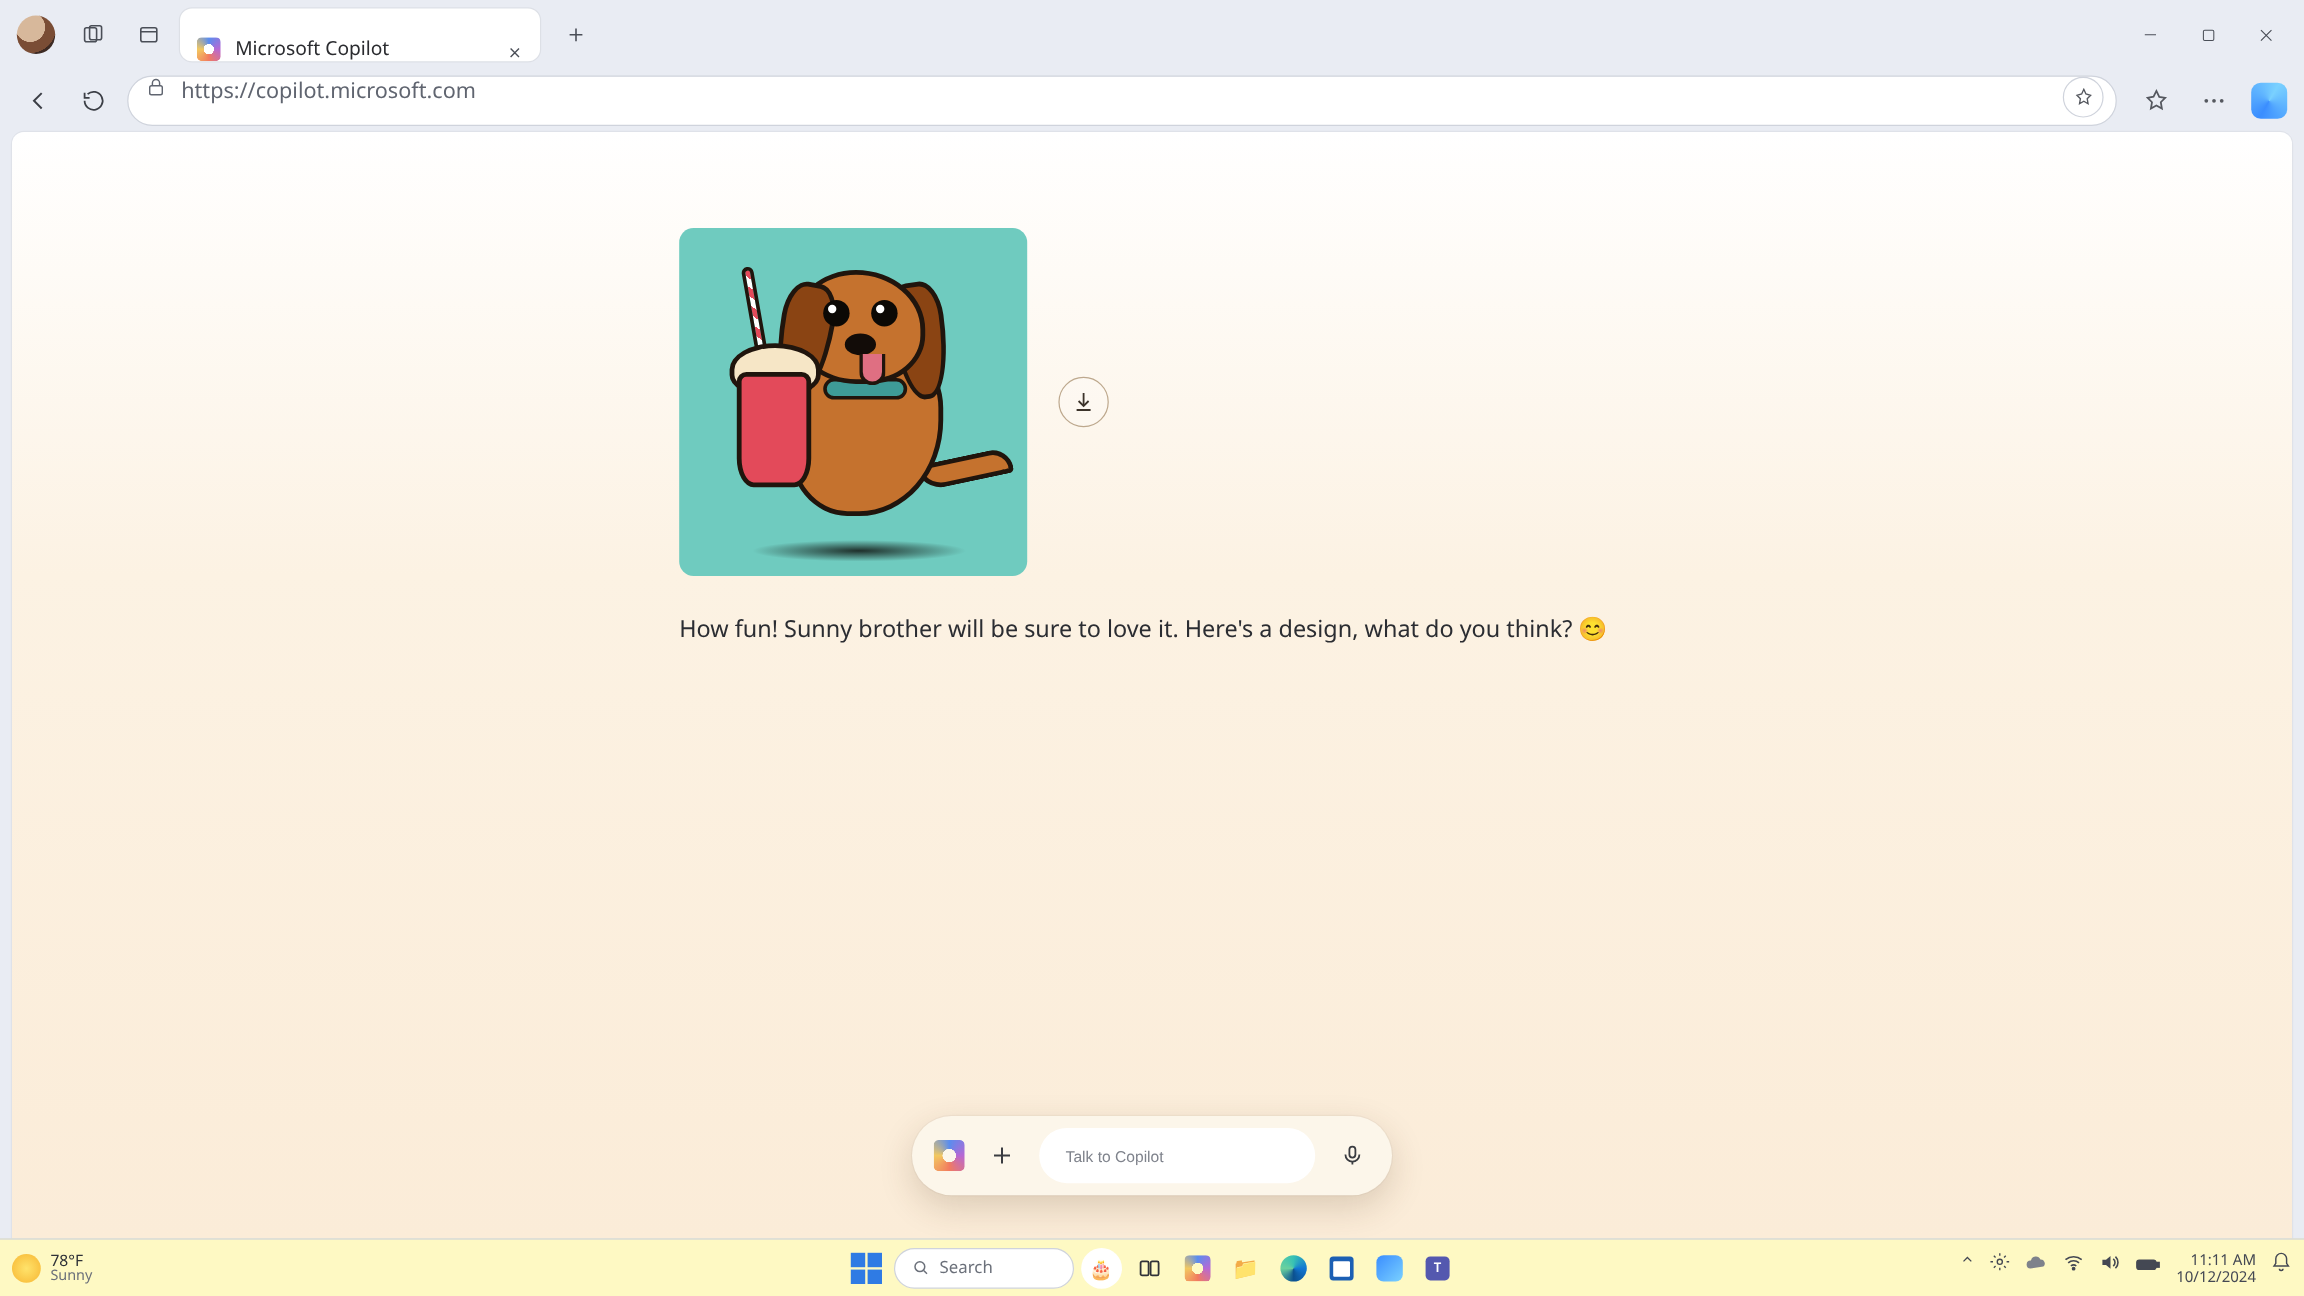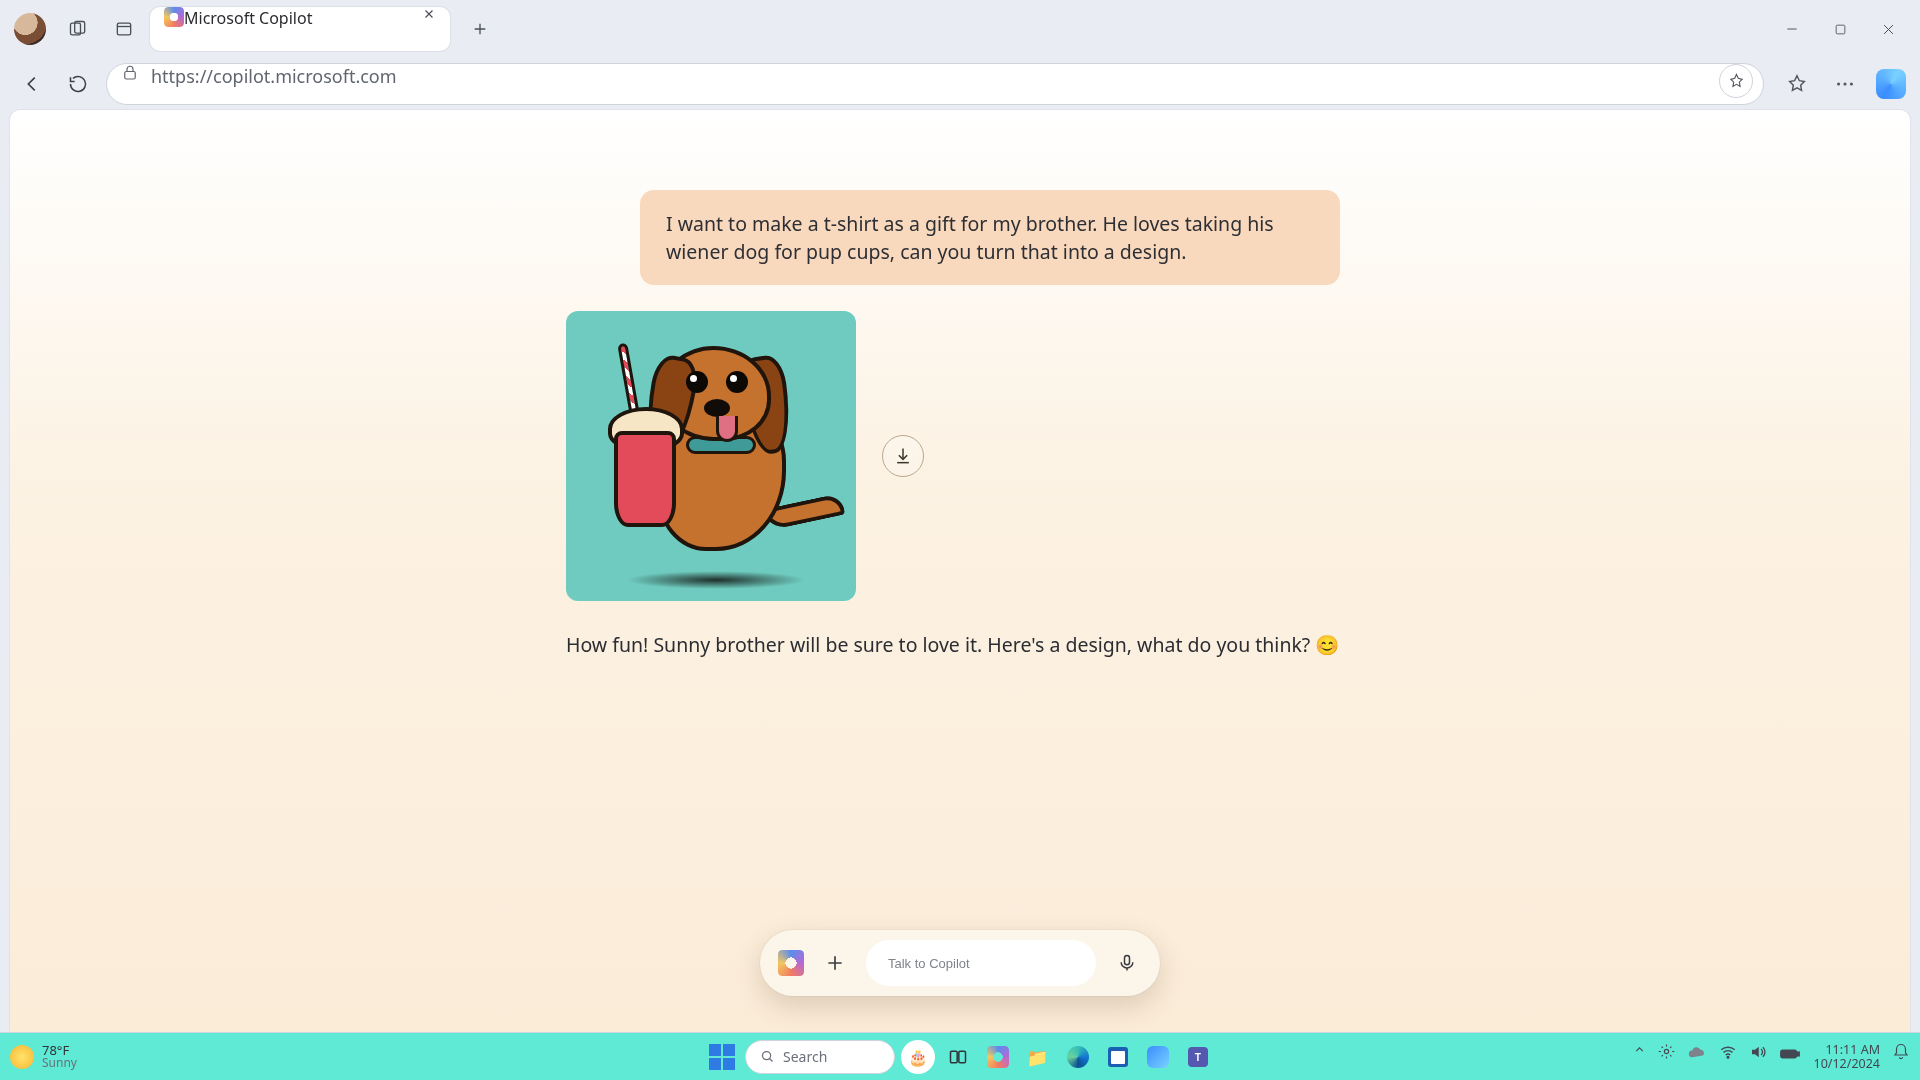--- a/index.html
+++ b/index.html
@@ -23,22 +23,22 @@
   margin: 0 6px;
 }
 .chrome-btn {
   width: 40px; height: 40px;
   display: flex; align-items: center; justify-content: center;
   border-radius: 6px; color: #4a4e57;
 }
 .tab {
   height: 44px; background: #fff;
   border-radius: 10px;
-  display: flex; align-items: flex-start;
-  padding: 0 14px; 
+  display: flex; align-items: flex-end;
+  padding: 0 14px; gap: 12px;
   min-width: 300px;
   box-shadow: 0 0 0 1px rgba(0,0,0,.05);
 }
 .tab-title { font-size: 16px; color: #2b2c30; flex: 1; }
 .copilot-glyph {
   width: 20px; height: 20px; border-radius: 4px;
   background: conic-gradient(from 0deg,#5a8dee,#b768d4,#f27b5f,#f2c85f,#5a8dee);
   mask: radial-gradient(circle,transparent 30%,#000 31%);
   -webkit-mask: radial-gradient(circle,transparent 30%,#000 31%);
 }
@@ -132,21 +132,21 @@
 .compose-input{
   width:230px;height:46px;border:none;outline:none;background:#fff;border-radius:30px;
   padding:0 22px;font-size:13px;color:#333;
 }
 .compose-input::placeholder{color:#7f838c;}
 .compose-mic{width:30px;height:30px;display:flex;align-items:center;justify-content:center;color:#3a3c41;}
 
 
 .taskbar{
   position:absolute;left:0;right:0;bottom:0;height:48px;
-  background:#5eead4;border-top:1px solid #cfd3dc;
+  background:#fef9c3;border-top:1px solid #cfd3dc;
   display:flex;align-items:center;padding:0 10px;
 }
 .weather{display:flex;align-items:center;gap:8px;}
 .sun{width:24px;height:24px;border-radius:50%;
   background:radial-gradient(circle,#ffe36b,#f7b632);}
 .weather-txt{display:flex;flex-direction:column;line-height:1;}
 .wt-temp{font-size:13px;color:#2f3238;}
 .wt-cond{font-size:12px;color:#6b707a;}
 .task-center{position:absolute;left:50%;transform:translateX(-50%);display:flex;align-items:center;gap:6px;}
 .start-glyph{width:26px;height:26px;display:grid;grid-template:1fr 1fr/1fr 1fr;gap:2px;}
@@ -249,21 +249,20 @@
           <circle cx="12" cy="12" r="1.7"></circle>
           <circle cx="19" cy="12" r="1.7"></circle>
         </svg>
       </div>
     <div class="copilot-bubble"></div>
   </div>
 </div>
 
 <div class="viewport">
   <div class="chat">
-    <div class="user-bubble">I want to make a t-shirt as a gift for my brother. He loves taking his wiener dog for pup cups, can you turn that into a design.</div>
 
     <div class="img-row">
       <div class="gen-image" title="Cartoon wiener dog holding a pup cup with whipped cream and straw on turquoise background">
         <div class="shadow"></div>
         <div class="dog-tail"></div>
         <div class="dog-body"></div>
         <div class="dog-collar"></div>
         <div class="dog-ear-r"></div>
         <div class="dog-head"></div>
         <div class="dog-ear-l"></div>

